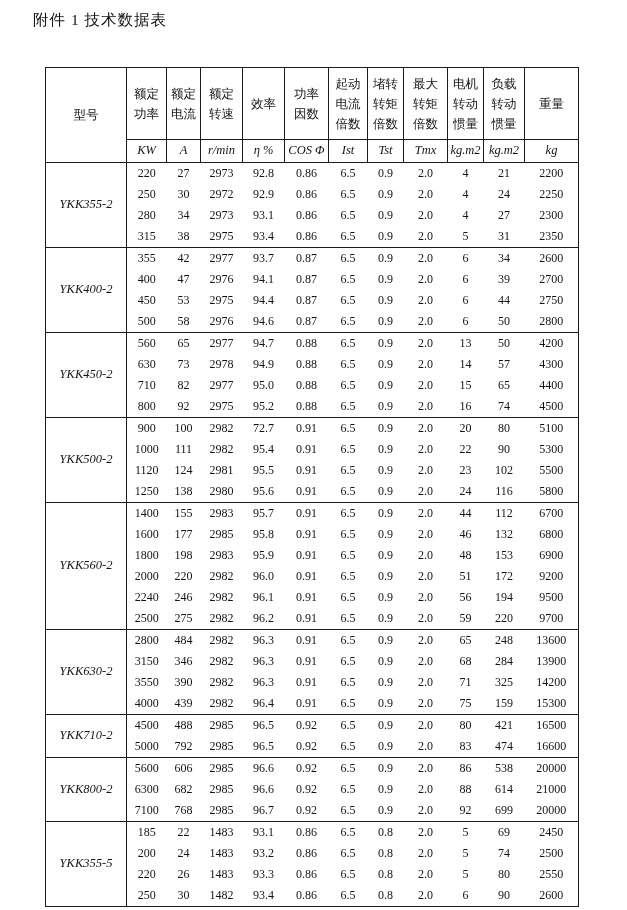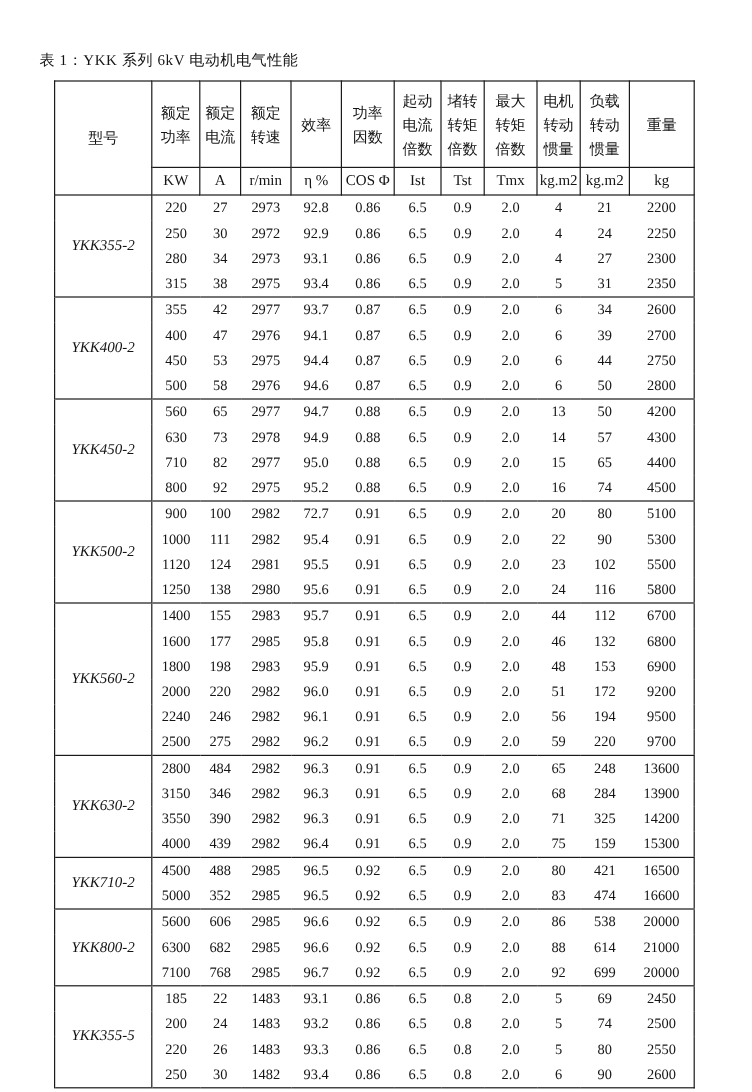--- a/index.html
+++ b/index.html
@@ -29,40 +29,40 @@
   }
   table.spec{border:1.5px solid #1a1a1a;}
   thead th{
     border:1px solid #1a1a1a;
     font-weight:normal;
     text-align:center;vertical-align:middle;
     padding:0;
     line-height:1.6;
   }
   thead tr.labels th{height:71px;font-size:12.5px;}
-  thead tr.units th{height:22px;font-size:12.5px;line-height:1.1;}
+  thead tr.units th{height:22px;font-size:12.5px;line-height:1.1;font-style:italic;}
   tbody td{
     text-align:center;vertical-align:middle;
     padding:0;height:21px;line-height:1.05;
     border:none;
     font-size:12px;
   }
   tbody td.model{
     border-left:1px solid #1a1a1a;
     border-right:1px solid #1a1a1a;
     font-size:12.5px;
     font-style:italic;
   }
   tbody tr.group-first td{border-top:1px solid #1a1a1a;}
 </style>
 </head>
 <body>
 
 <div class="page">
-  <div class="table-caption">表 1：YKK 系列 6kV 电动机电气性能</div>
+  <div class="doc-title">附件 1  技术数据表</div>
 
   <table class="spec">
     <colgroup>
         <col style="width: 81px;">
         <col style="width: 40px;">
         <col style="width: 34px;">
         <col style="width: 42px;">
         <col style="width: 42px;">
         <col style="width: 44px;">
         <col style="width: 39px;">
@@ -455,21 +455,21 @@
           <td>0.92</td>
           <td>6.5</td>
           <td>0.9</td>
           <td>2.0</td>
           <td>80</td>
           <td>421</td>
           <td>16500</td>
         </tr>
         <tr>
           <td>5000</td>
-          <td>352</td>
+          <td>792</td>
           <td>2985</td>
           <td>96.5</td>
           <td>0.92</td>
           <td>6.5</td>
           <td>0.9</td>
           <td>2.0</td>
           <td>83</td>
           <td>474</td>
           <td>16600</td>
         </tr>

